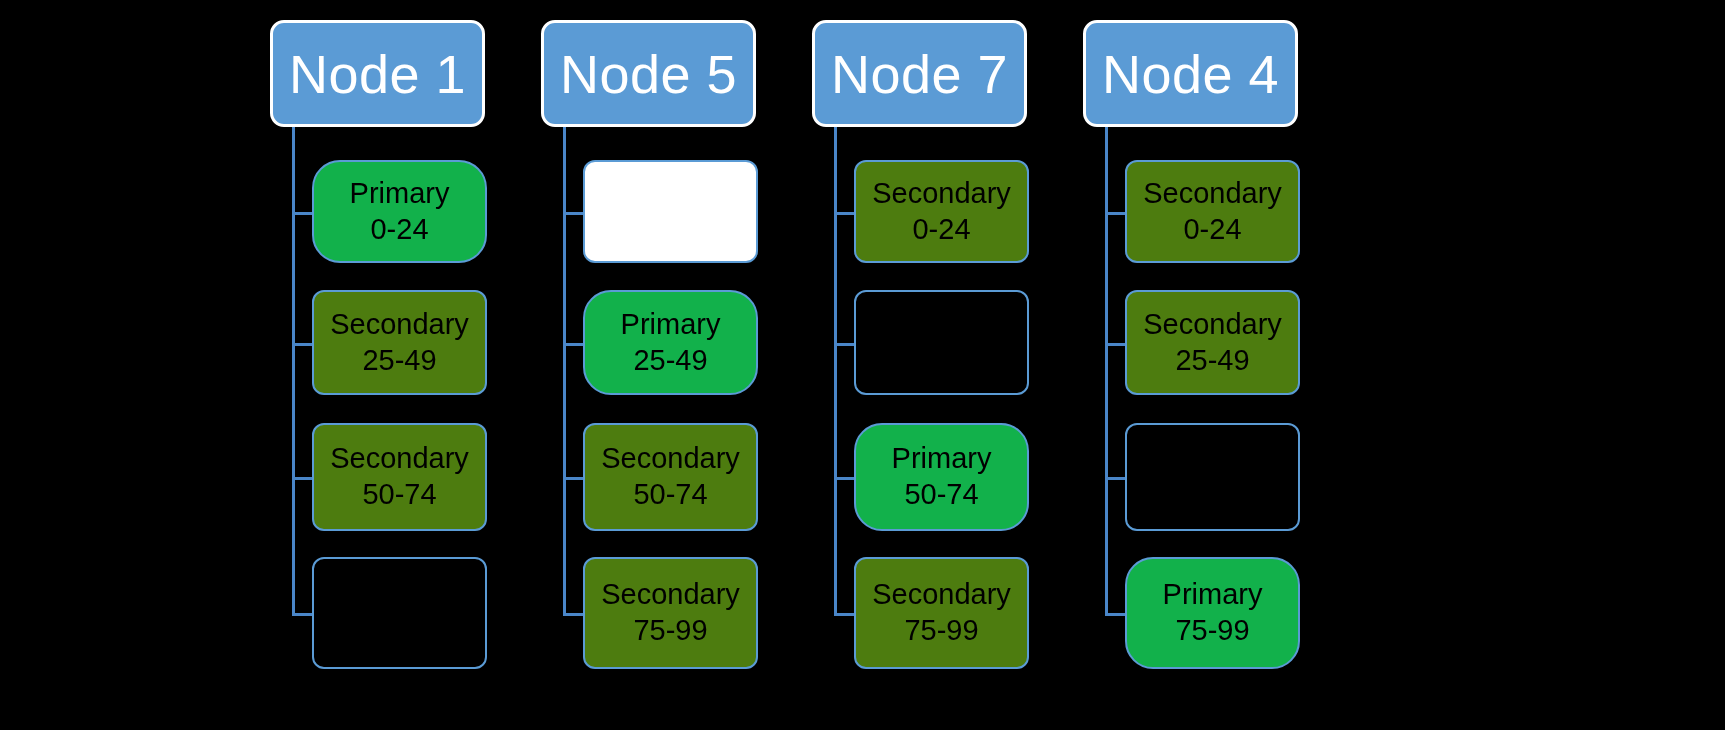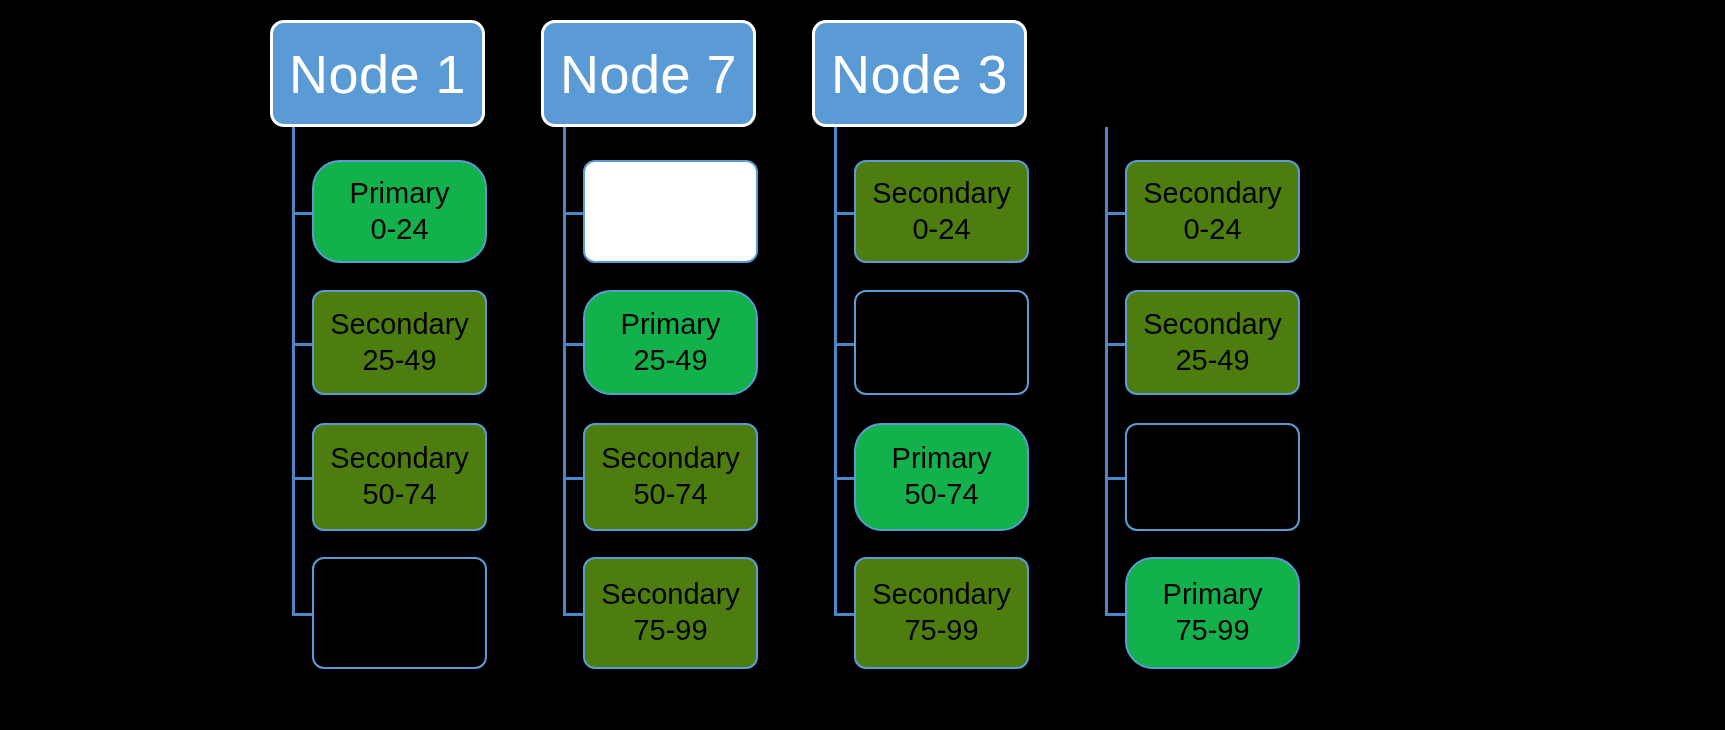--- a/index.html
+++ b/index.html
@@ -59,21 +59,21 @@
       <div class="connector-h" style="top: 465px;"></div>
       <div class="slot orange" style="top: 411px; height: 108px;">
         <span class="ln">Secondary</span>
         <span class="ln">50-74</span>
       </div>
       <div class="connector-h" style="top: 601px;"></div>
       <div class="slot empty" style="top: 545px; height: 112px;"></div>
     </div>
     <div class="node-col" style="left: 541px;">
       <div class="node-header">
-        <span>Node 7</span>
+        <span>Node 5</span>
       </div>
       <div class="connector-v" style="height: 486px;"></div>
       <div class="connector-h" style="top: 199.5px;"></div>
       <div class="slot white" style="top: 148px; height: 103px;"></div>
       <div class="connector-h" style="top: 330.5px;"></div>
       <div class="slot green" style="top: 278px; height: 105px;">
         <span class="ln">Primary</span>
         <span class="ln">25-49</span>
       </div>
       <div class="connector-h" style="top: 465px;"></div>
@@ -82,21 +82,21 @@
         <span class="ln">50-74</span>
       </div>
       <div class="connector-h" style="top: 601px;"></div>
       <div class="slot orange" style="top: 545px; height: 112px;">
         <span class="ln">Secondary</span>
         <span class="ln">75-99</span>
       </div>
     </div>
     <div class="node-col" style="left: 812px;">
       <div class="node-header">
-        <span>Node 3</span>
+        <span>Node 7</span>
       </div>
       <div class="connector-v" style="height: 486px;"></div>
       <div class="connector-h" style="top: 199.5px;"></div>
       <div class="slot orange" style="top: 148px; height: 103px;">
         <span class="ln">Secondary</span>
         <span class="ln">0-24</span>
       </div>
       <div class="connector-h" style="top: 330.5px;"></div>
       <div class="slot empty" style="top: 278px; height: 105px;"></div>
       <div class="connector-h" style="top: 465px;"></div>
@@ -104,20 +104,23 @@
         <span class="ln">Primary</span>
         <span class="ln">50-74</span>
       </div>
       <div class="connector-h" style="top: 601px;"></div>
       <div class="slot orange" style="top: 545px; height: 112px;">
         <span class="ln">Secondary</span>
         <span class="ln">75-99</span>
       </div>
     </div>
     <div class="node-col" style="left: 1083px;">
+      <div class="node-header">
+        <span>Node 4</span>
+      </div>
       <div class="connector-v" style="height: 486px;"></div>
       <div class="connector-h" style="top: 199.5px;"></div>
       <div class="slot orange" style="top: 148px; height: 103px;">
         <span class="ln">Secondary</span>
         <span class="ln">0-24</span>
       </div>
       <div class="connector-h" style="top: 330.5px;"></div>
       <div class="slot orange" style="top: 278px; height: 105px;">
         <span class="ln">Secondary</span>
         <span class="ln">25-49</span>

